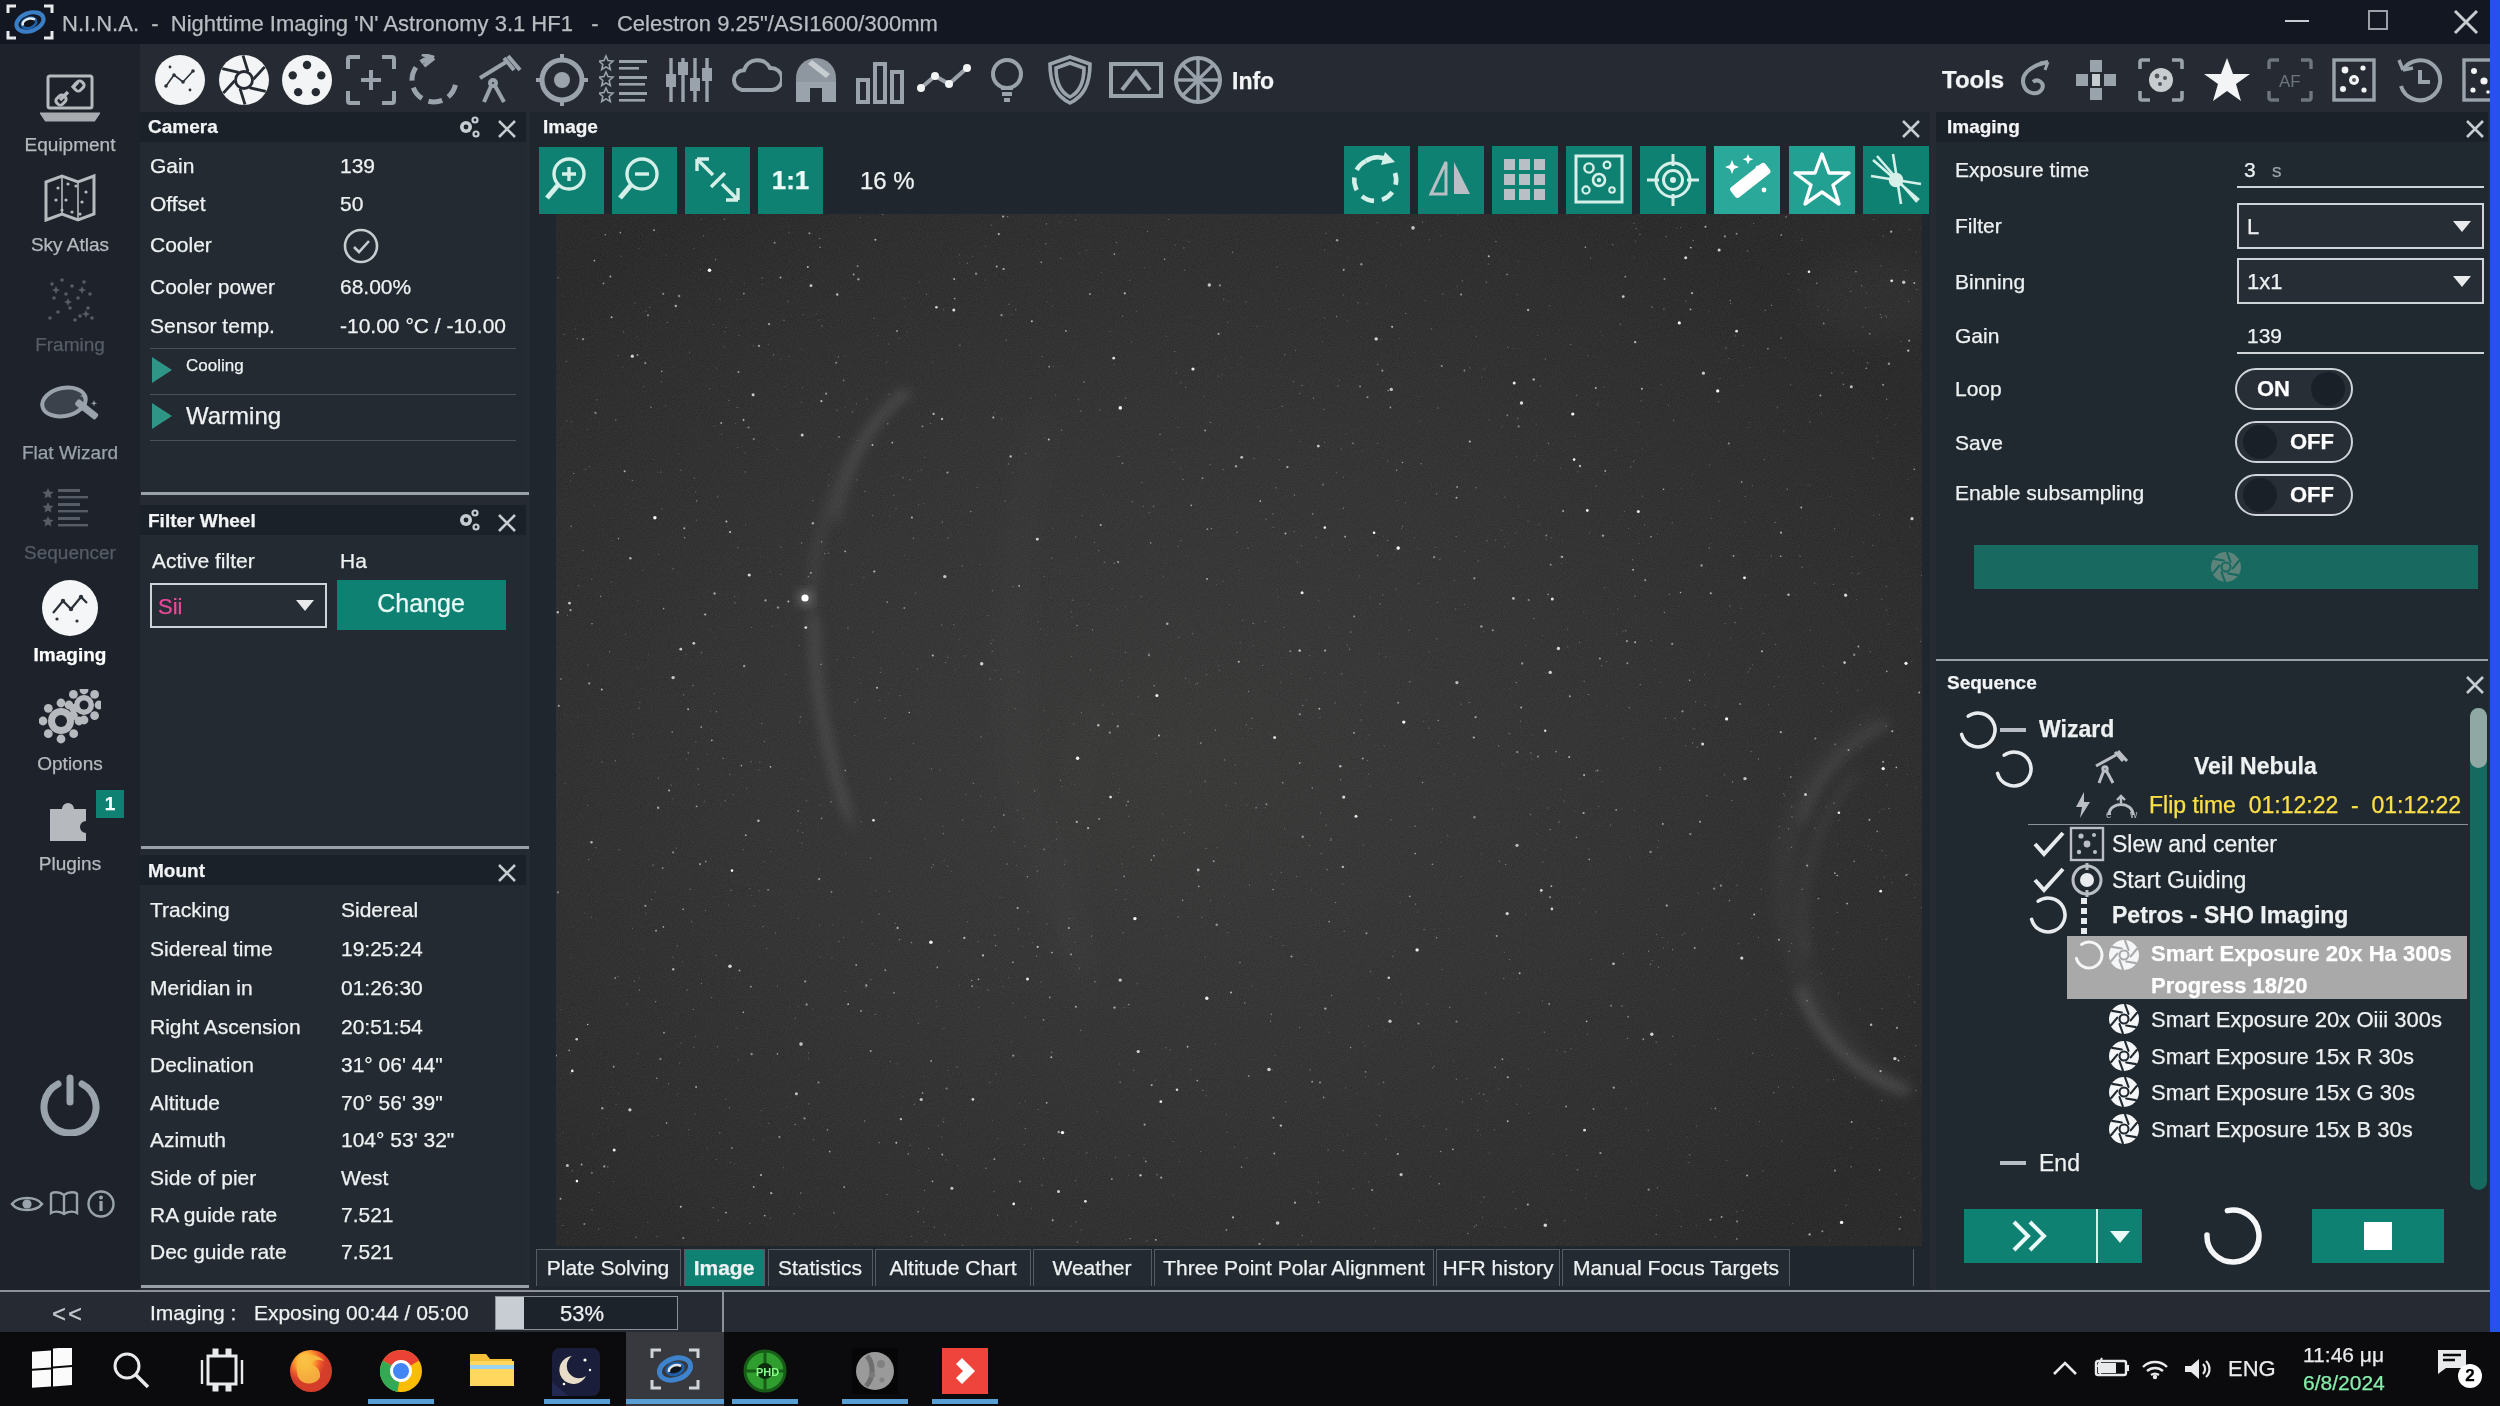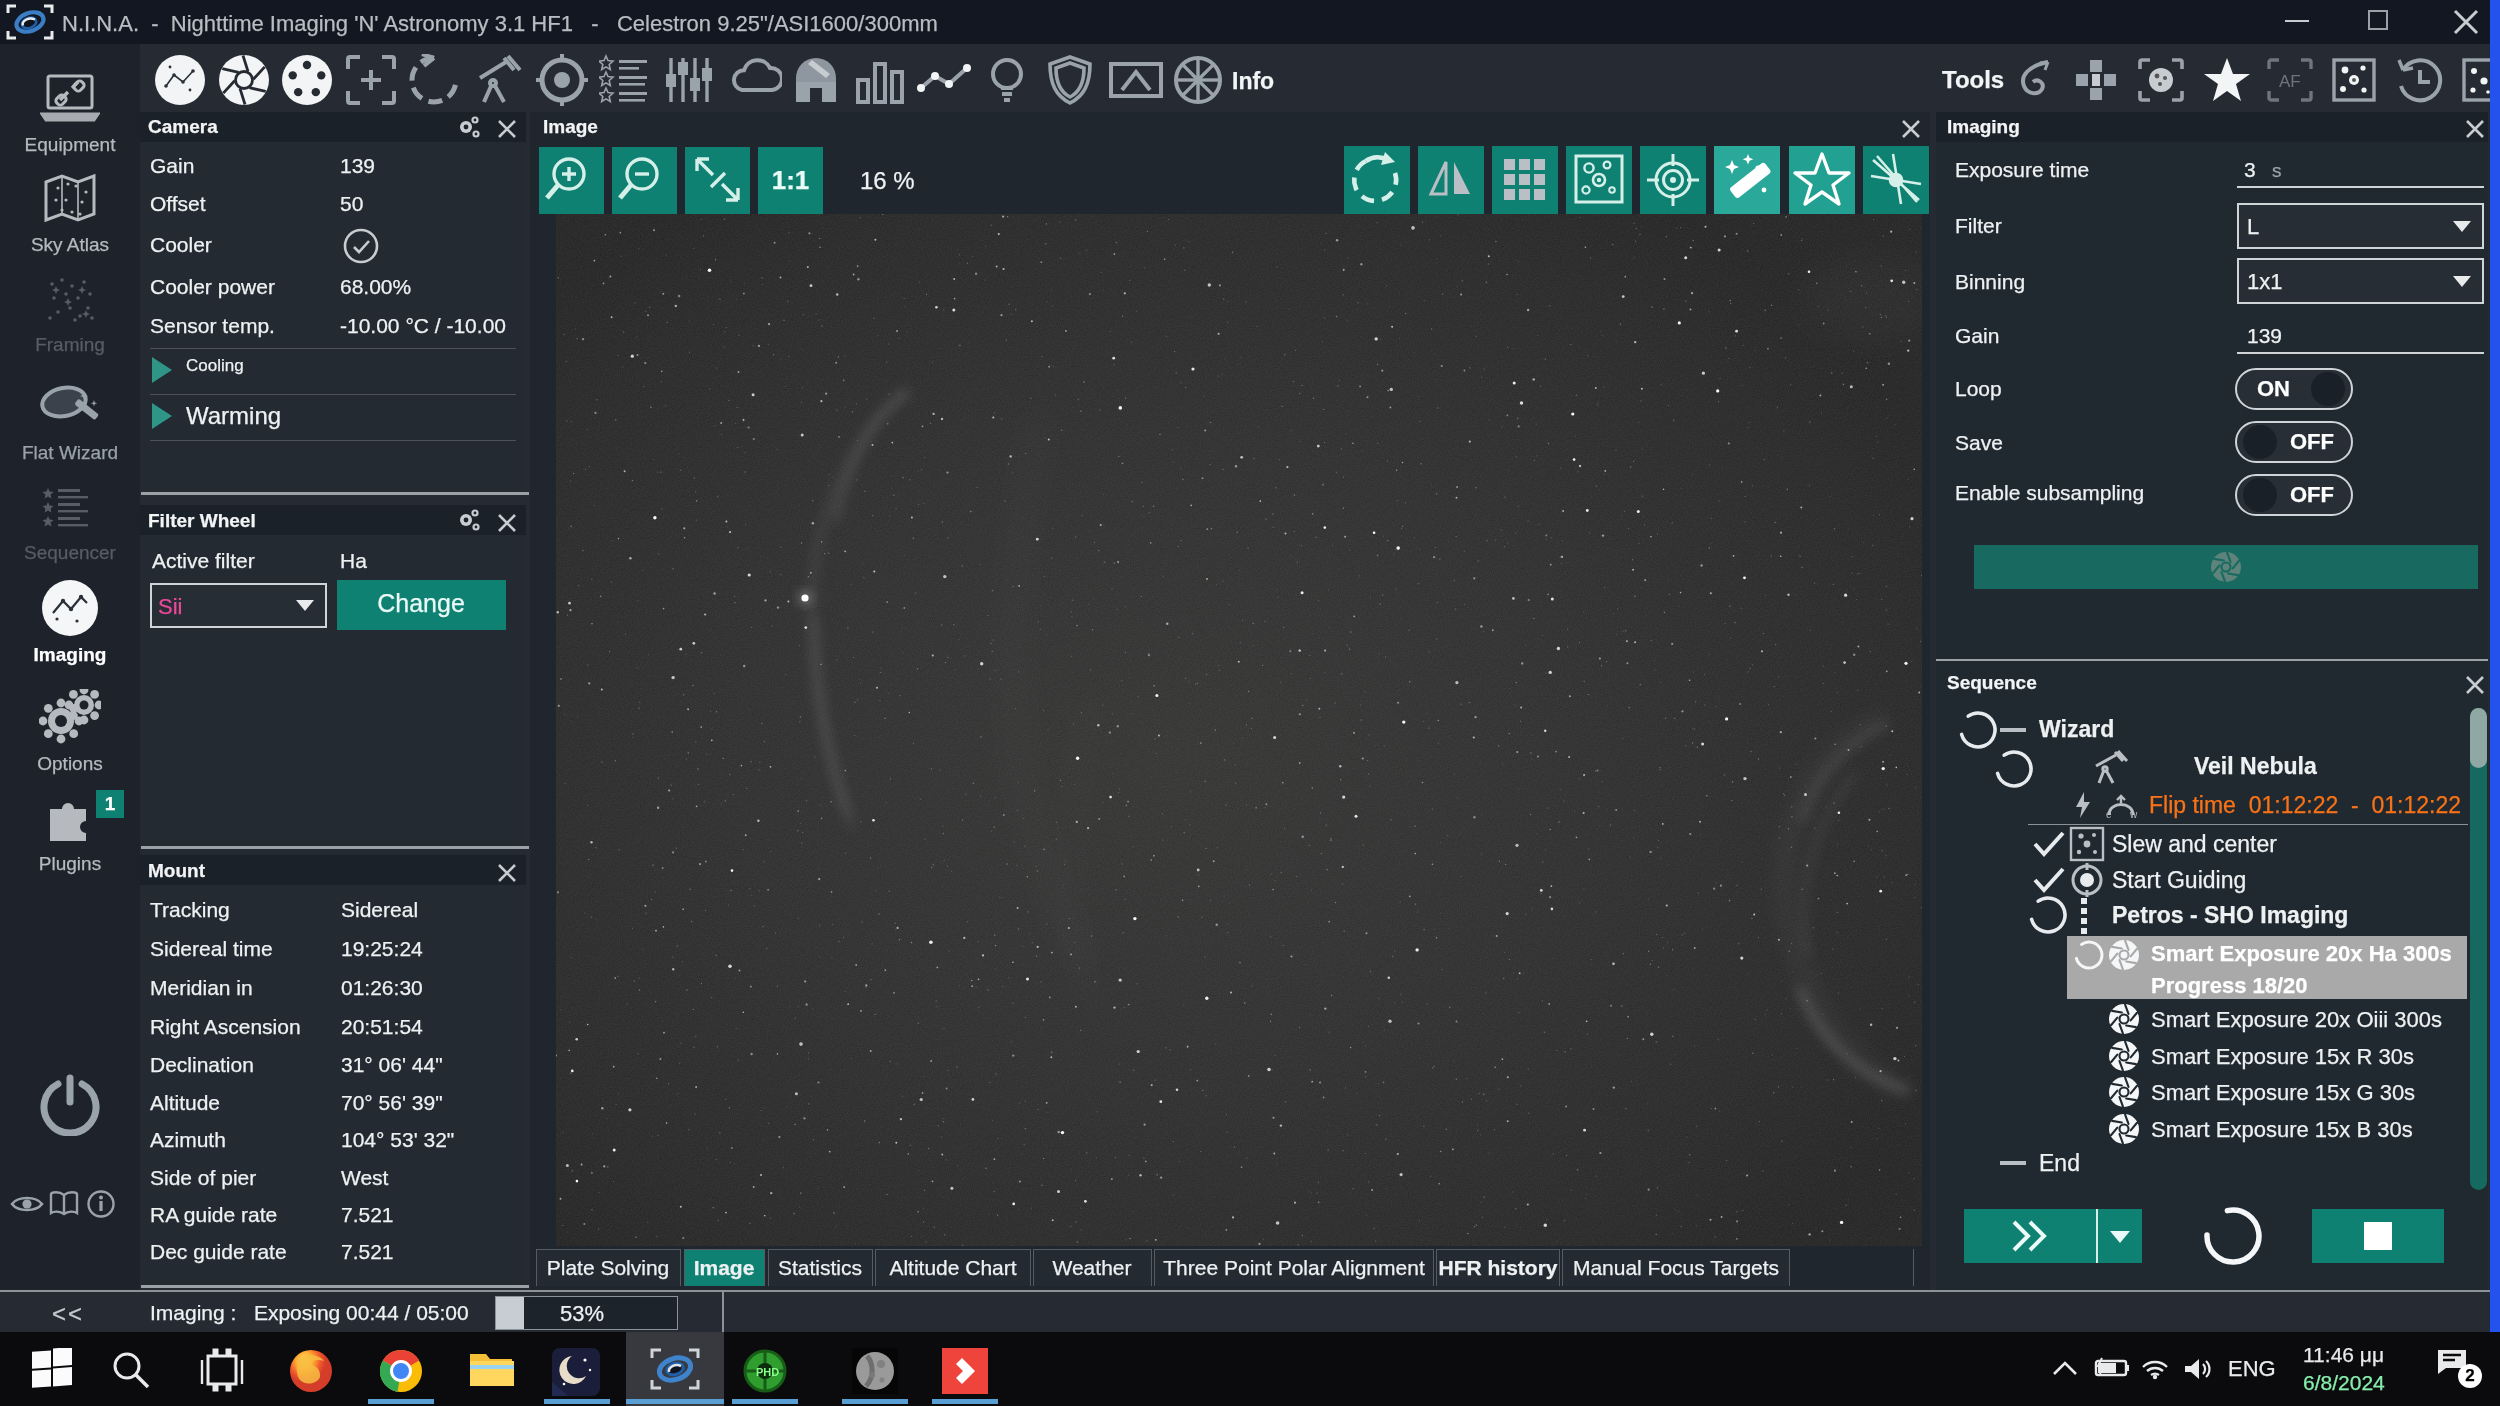--- a/index.html
+++ b/index.html
@@ -2696,21 +2696,21 @@
 <div class="abs" style="left:724px;top:1256px;transform:translateX(-50%);font-size:21px;font-weight:700;color:#eef1f2;white-space:nowrap">Image</div>
 <div class="abs" style="left:768px;top:1249px;width:105px;height:37px;background:#232a32;border:1px solid #555c63;border-bottom:none"></div>
 <div class="abs" style="left:820px;top:1256px;transform:translateX(-50%);font-size:21px;font-weight:400;color:#eef1f2;white-space:nowrap">Statistics</div>
 <div class="abs" style="left:875px;top:1249px;width:156px;height:37px;background:#232a32;border:1px solid #555c63;border-bottom:none"></div>
 <div class="abs" style="left:953px;top:1256px;transform:translateX(-50%);font-size:21px;font-weight:400;color:#eef1f2;white-space:nowrap">Altitude Chart</div>
 <div class="abs" style="left:1033px;top:1249px;width:119px;height:37px;background:#232a32;border:1px solid #555c63;border-bottom:none"></div>
 <div class="abs" style="left:1092px;top:1256px;transform:translateX(-50%);font-size:21px;font-weight:400;color:#eef1f2;white-space:nowrap">Weather</div>
 <div class="abs" style="left:1154px;top:1249px;width:280px;height:37px;background:#232a32;border:1px solid #555c63;border-bottom:none"></div>
 <div class="abs" style="left:1294px;top:1256px;transform:translateX(-50%);font-size:21px;font-weight:400;color:#eef1f2;white-space:nowrap">Three Point Polar Alignment</div>
 <div class="abs" style="left:1436px;top:1249px;width:124px;height:37px;background:#232a32;border:1px solid #555c63;border-bottom:none"></div>
-<div class="abs" style="left:1498px;top:1256px;transform:translateX(-50%);font-size:21px;font-weight:700;color:#eef1f2;white-space:nowrap">HFR history</div>
+<div class="abs" style="left:1498px;top:1256px;transform:translateX(-50%);font-size:21px;font-weight:400;color:#eef1f2;white-space:nowrap">HFR history</div>
 <div class="abs" style="left:1562px;top:1249px;width:228px;height:37px;background:#232a32;border:1px solid #555c63;border-bottom:none"></div>
 <div class="abs" style="left:1676px;top:1256px;transform:translateX(-50%);font-size:21px;font-weight:400;color:#eef1f2;white-space:nowrap">Manual Focus Targets</div>
 <div class="abs" style="left:1913px;top:1249px;width:1px;height:37px;background:#555c63"></div>
 <div class="panel" style="left:1936px;top:112px;width:552px;height:548px;background:#212930"></div>
 <div class="abs" style="left:1936px;top:112px;width:552px;height:30px;background:#1b2129"></div>
 <div class="hdr" style="left:1947px;top:116px">Imaging</div>
 <svg width="22" height="22" viewBox="0 0 22 22" style="position:absolute;left:2464px;top:118px" xmlns="http://www.w3.org/2000/svg">
     <path d="M3 3 L19 19 M19 3 L3 19" stroke="#c6ccd0" stroke-width="2.6" fill="none"></path>
   </svg>
 <div class="lbl" style="left:1955px;top:158px">Exposure time</div>
@@ -2778,21 +2778,21 @@
 <div class="abs" style="left:2194px;top:753px;font-size:23px;font-weight:700;color:#eef1f2">Veil Nebula</div>
 <svg width="22" height="30" viewBox="0 0 22 30" style="position:absolute;left:2072px;top:790px" xmlns="http://www.w3.org/2000/svg">
     <path d="M12 2 L4 17 h6 L8 28 L18 12 h-6 Z" fill="#b9bfc4"></path>
   </svg>
 <svg width="34" height="30" viewBox="0 0 34 30" style="position:absolute;left:2104px;top:789px" xmlns="http://www.w3.org/2000/svg">
     <path d="M5 26 C5 12, 29 12, 29 26" stroke="#b9bfc4" stroke-width="3" fill="none"></path>
     <path d="M17 8 V14 M13 11 l4-4 4 4" stroke="#b9bfc4" stroke-width="2.4" fill="none"></path>
     <text x="2" y="29" font-size="10" fill="#b9bfc4" font-family="Liberation Sans">e</text>
     <text x="26" y="29" font-size="10" fill="#b9bfc4" font-family="Liberation Sans">w</text>
   </svg>
-<div class="abs" style="left:2149px;top:792px;font-size:23px;color:#f97316">Flip time&nbsp; 01:12:22&nbsp; -&nbsp; 01:12:22</div>
+<div class="abs" style="left:2149px;top:792px;font-size:23px;color:#fde047">Flip time&nbsp; 01:12:22&nbsp; -&nbsp; 01:12:22</div>
 <div class="abs" style="left:2028px;top:824px;width:440px;height:1px;background:#8b9298"></div>
 <svg width="34" height="28" viewBox="0 0 34 28" style="position:absolute;left:2032px;top:830px" xmlns="http://www.w3.org/2000/svg">
     <path d="M3 14 L12 24 L31 3" stroke="#e8ebed" stroke-width="4" fill="none"></path>
   </svg>
 <svg width="36" height="36" viewBox="0 0 36 36" style="position:absolute;left:2069px;top:826px" xmlns="http://www.w3.org/2000/svg">
     <rect x="2" y="2" width="32" height="32" stroke="#b9bfc4" stroke-width="2.4" fill="none"></rect>
     <g fill="#b9bfc4">
       <circle cx="12" cy="10" r="2.6"></circle>
       <circle cx="25" cy="9" r="2"></circle>
       <circle cx="18" cy="18" r="3.4"></circle>

